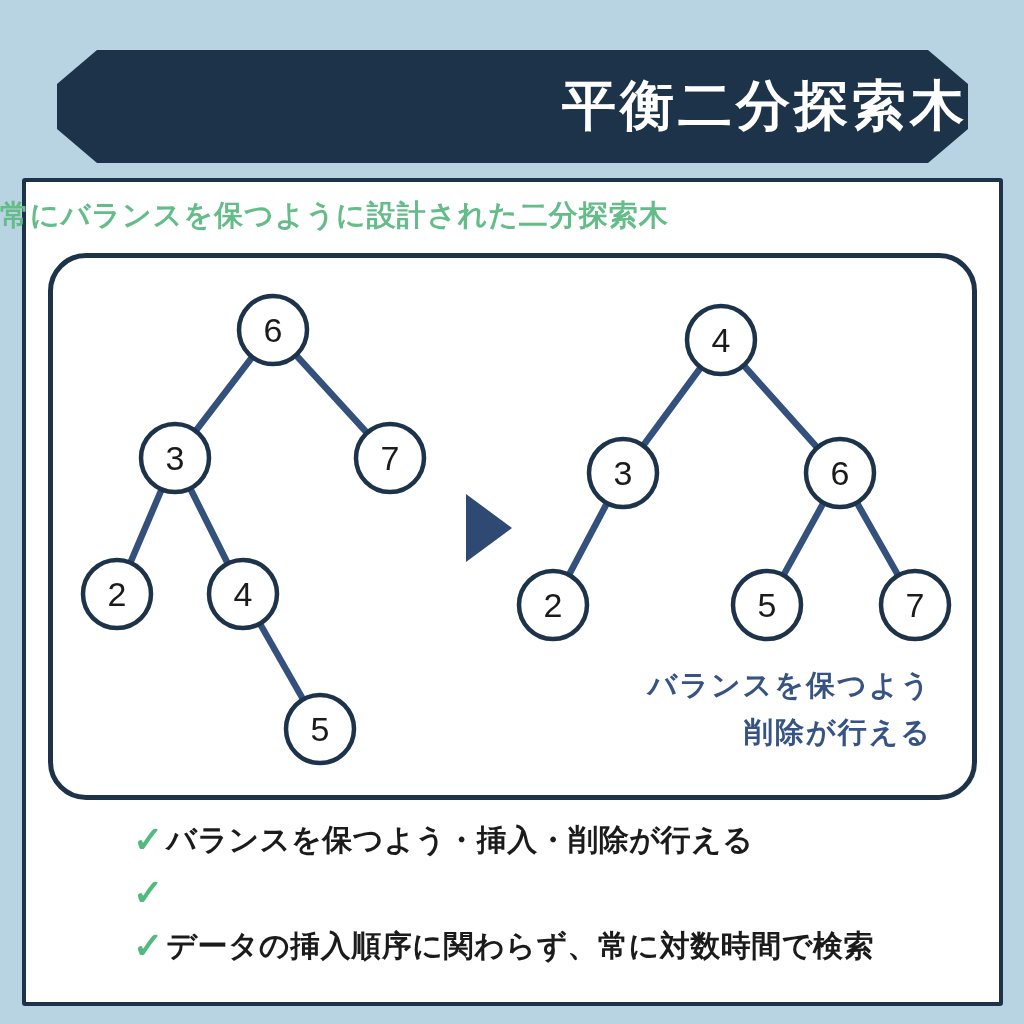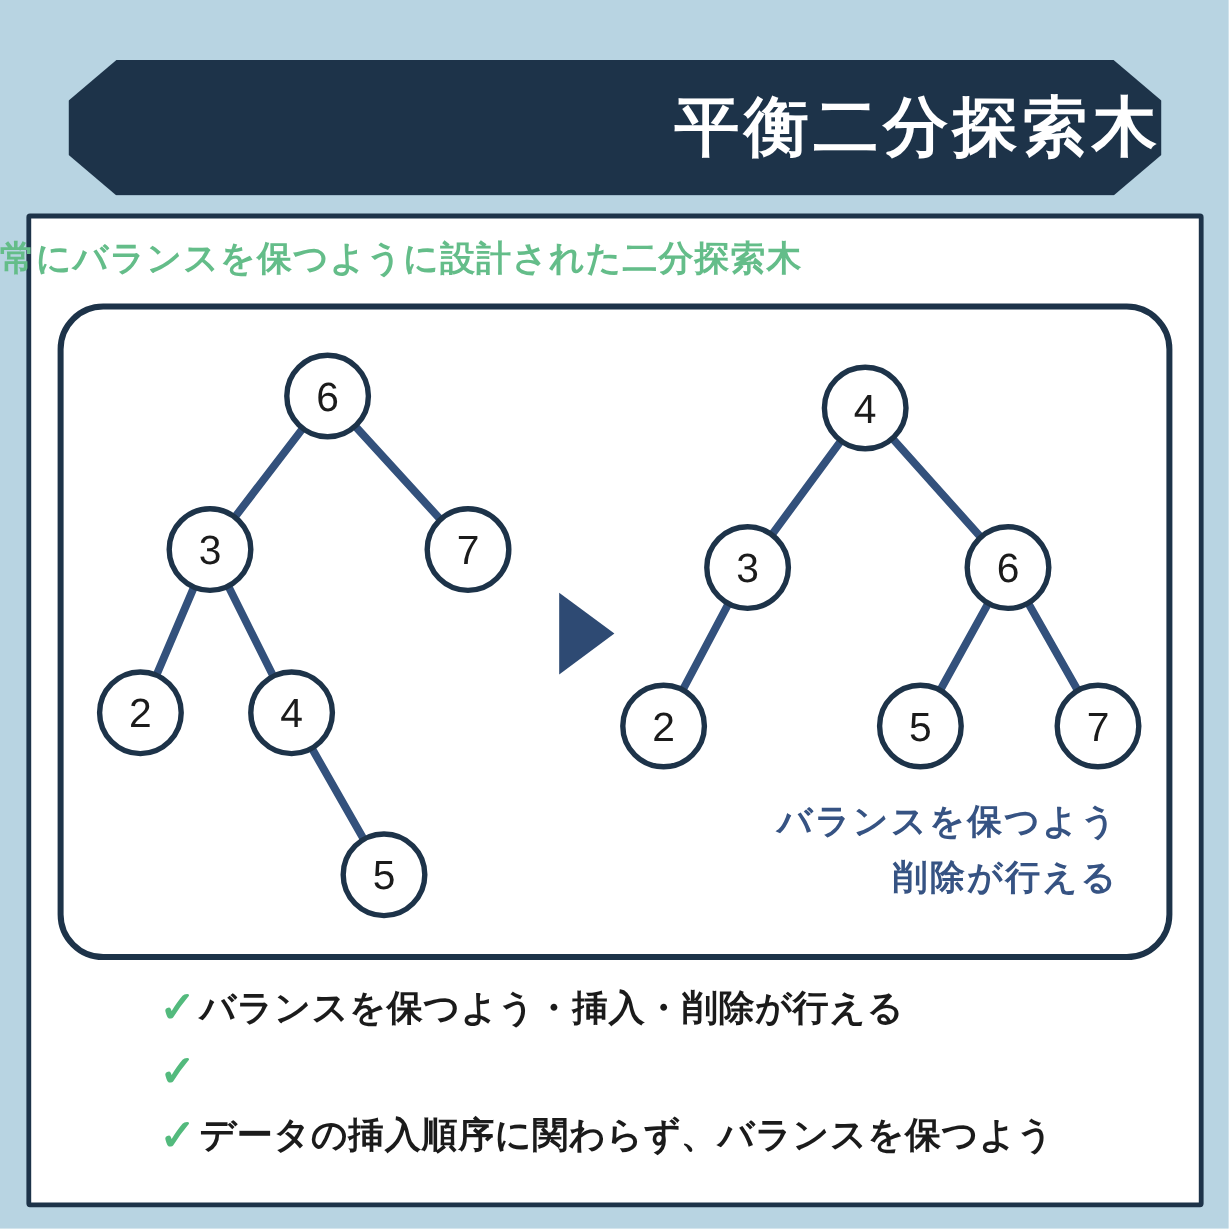--- a/index.html
+++ b/index.html
@@ -121,17 +121,17 @@
   <div class="checklist">
     <div class="check-row">
       <span class="check-icon">✓</span>
       <span class="check-text">バランスを保つよう・挿入・削除が行える</span>
     </div>
     <div class="check-row">
       <span class="check-icon">✓</span>
     </div>
     <div class="check-row">
       <span class="check-icon">✓</span>
-      <span class="check-text">データの挿入順序に関わらず、バランスを保つよう</span>
+      <span class="check-text">データの挿入順序に関わらず、常に対数時間で検索</span>
     </div>
   </div>
 
 </div>
 
 </body></html>

